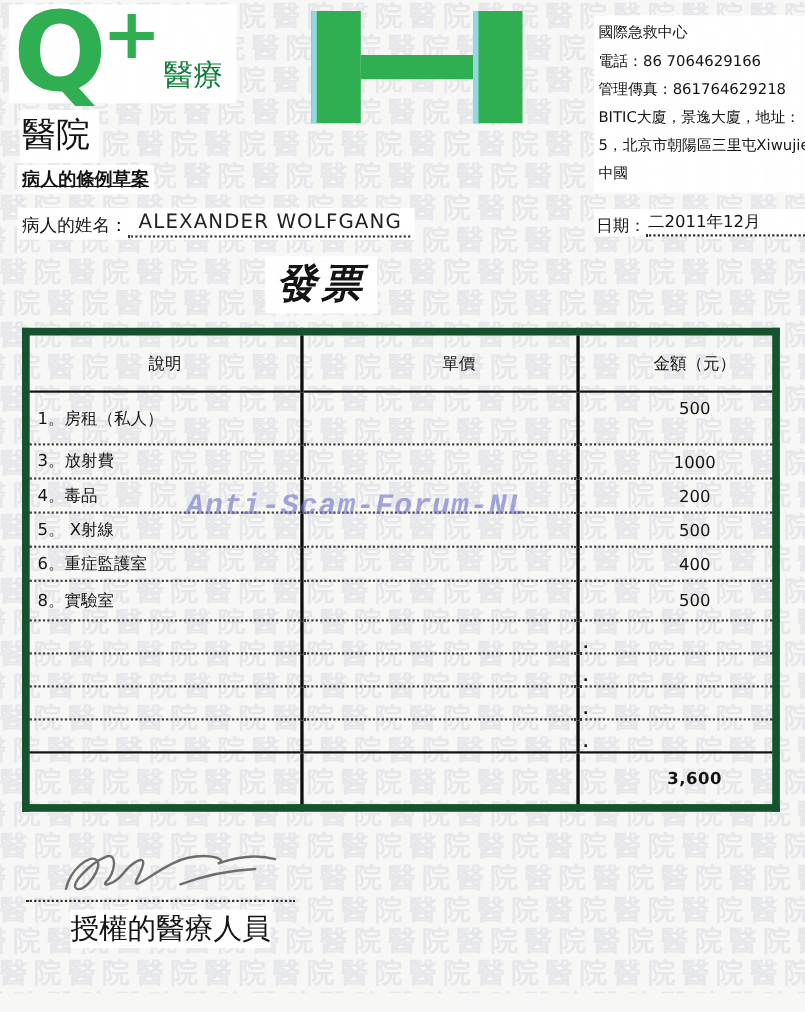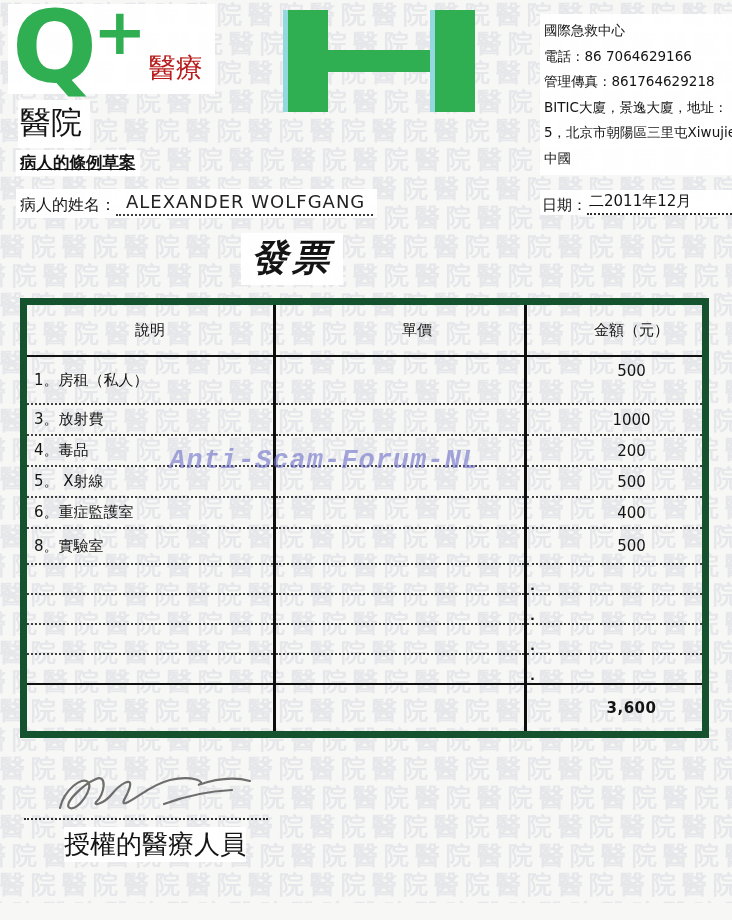--- a/index.html
+++ b/index.html
@@ -18,21 +18,21 @@
     letter-spacing:6px;color:#d9dae2;opacity:.55;font-weight:bold;
   }
   .bg-row:nth-child(even){margin-left:-19px;}
   
   .abs{position:absolute;z-index:2;}
   .wbg{background:rgba(255,255,255,.93);}
   
   .logo-block{left:8px;top:4px;display:flex;align-items:flex-start;padding:0 12px 2px 4px;}
   .logo-q{font-size:100px;line-height:88px;font-weight:bold;color:#2fae52;}
   .logo-plus{font-size:64px;line-height:52px;font-weight:bold;color:#2fae52;margin:2px 0 0 -4px;}
-  .logo-label{font-size:27px;color:#b91c1c;margin:46px 0 0 2px;}
+  .logo-label{font-size:27px;color:#15803d;margin:46px 0 0 2px;}
   .hospital-title{left:18px;top:100px;font-size:31px;padding:2px 8px 4px 2px;}
   .bill-title{left:16px;top:150px;font-size:16.5px;font-weight:bold;text-decoration:underline;padding:2px 4px;}
   .patient-line{left:16px;top:189px;display:flex;align-items:flex-end;font-size:16px;padding:2px 4px;}
   .patient-name{
     font-size:18px;letter-spacing:1px;color:#222;border-bottom:2px dotted #3a3a3a;
     min-width:198px;padding:0 8px 2px 10px;white-space:nowrap;
   }
   
   .h-logo{left:283px;top:10px;width:192px;height:102px;}
   .hbar{position:absolute;top:0;height:102px;width:40px;background:#2fae52;border-left:5px solid #92d8de;}

